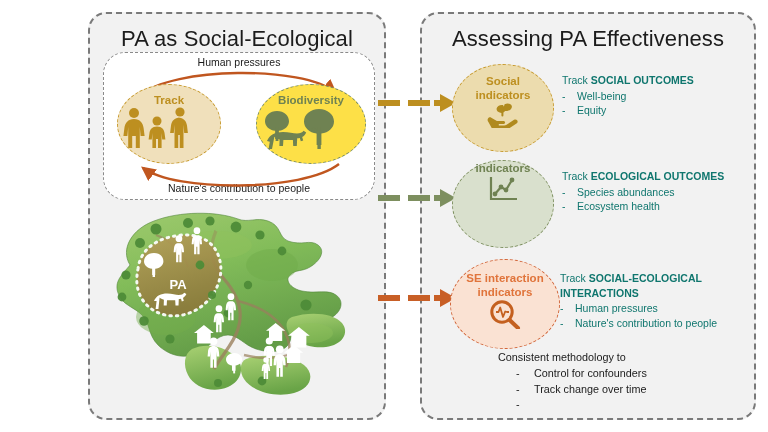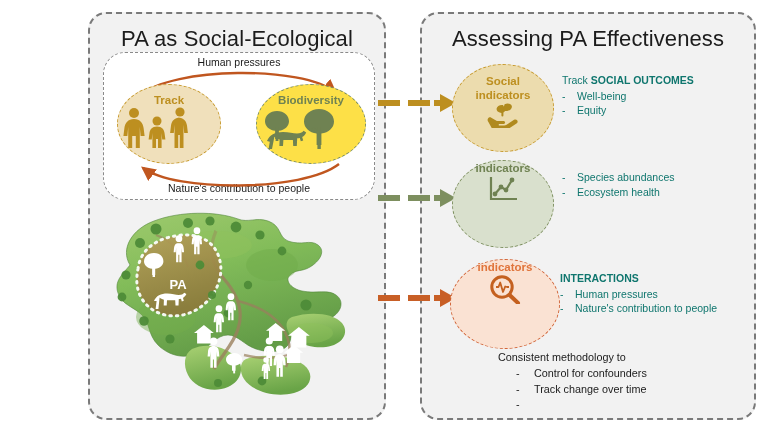--- a/index.html
+++ b/index.html
@@ -383,46 +383,53 @@
       <g fill="#6f8252">
         <circle cx="8" cy="19" r="2.4"></circle>
         <circle cx="14" cy="12" r="2.4"></circle>
         <circle cx="19" cy="15" r="2.4"></circle>
         <circle cx="25" cy="5" r="2.4"></circle>
       </g>
     </svg>
   </div>
 
   <div class="indicator" id="ind-se">
+    <span class="ind-line first">SE interaction</span>
     <span class="ind-line">indicators</span>
     <svg class="ind-art" width="34" height="30" viewBox="0 0 34 30">
       <circle cx="14" cy="13" r="10.2" fill="none" stroke="#c4601f" stroke-width="3"></circle>
       <path d="M8 13 L10.5 13 L12.2 8.5 L15 18 L17.2 12.5 L19 13 L21 13" fill="none" stroke="#c4601f" stroke-width="1.8" stroke-linejoin="round"></path>
       <path d="M21.6 21 L30 29" stroke="#c4601f" stroke-width="4" stroke-linecap="round"></path>
     </svg>
   </div>
 
   <div class="track-block" id="track-social">
     <p class="track-head">
       <span>Track </span><b>SOCIAL OUTCOMES</b>
     </p>
     <ul class="bullets">
       <li><span class="dash">-</span><span>Well-being</span></li>
       <li><span class="dash">-</span><span>Equity</span></li>
     </ul>
   </div>
 
   <div class="track-block" id="track-ecological">
+    <p class="track-head">
+      <span>Track </span><b>ECOLOGICAL OUTCOMES</b>
+    </p>
     <ul class="bullets">
       <li><span class="dash">-</span><span>Species abundances</span></li>
       <li><span class="dash">-</span><span>Ecosystem health</span></li>
     </ul>
   </div>
 
   <div class="track-block" id="track-se">
+    <p class="track-head">
+      <span>Track </span><b>SOCIAL-ECOLOGICAL</b>
+    </p>
     <p class="track-head2">INTERACTIONS</p>
     <ul class="bullets">
       <li><span class="dash">-</span><span>Human pressures</span></li>
       <li><span class="dash">-</span><span>Nature's contribution to people</span></li>
     </ul>
   </div>
 
   <div id="methodology">
     <p class="meth-head">Consistent methodology to</p>
     <ul class="bullets">

